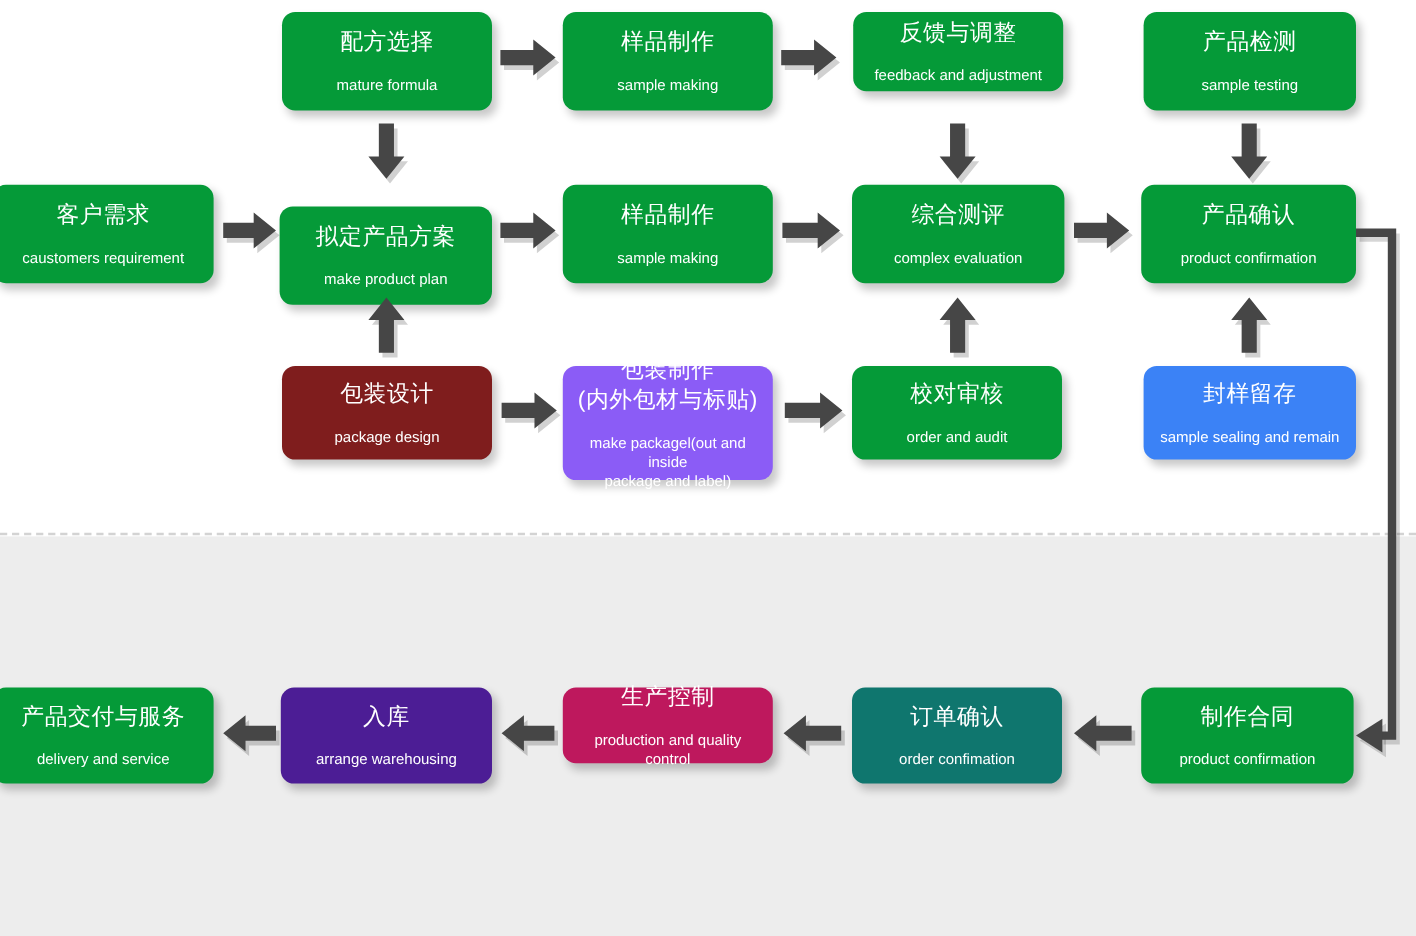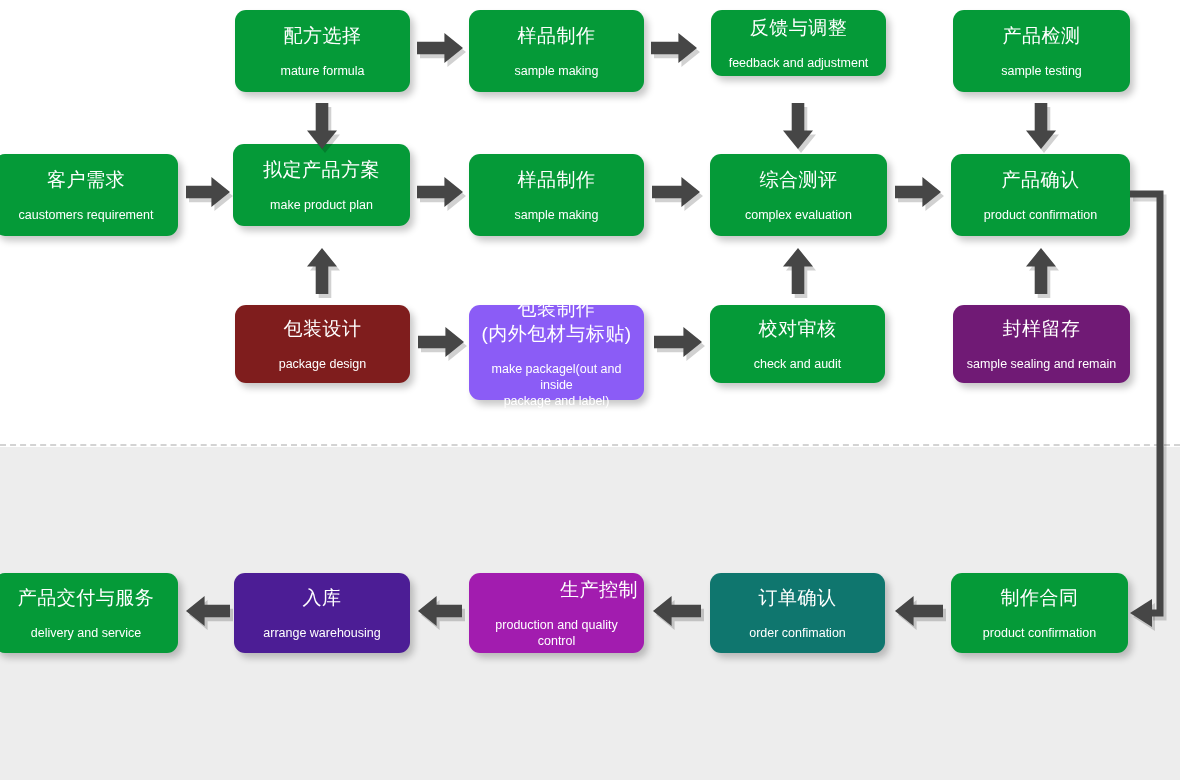--- a/index.html
+++ b/index.html
@@ -88,21 +88,21 @@
         <div class="en">feedback and adjustment</div>
       </div>
       <div class="node" style="left: 953px; top: 10px; width: 177px; height: 82px; background: rgb(5, 154, 56);">
         <div class="zh">产品检测</div>
         <div class="en">sample testing</div>
       </div>
       <div class="node" style="left: -6px; top: 154px; width: 184px; height: 82px; background: rgb(5, 154, 56);">
         <div class="zh">客户需求</div>
         <div class="en">caustomers requirement</div>
       </div>
-      <div class="node" style="left: 233px; top: 144px; width: 177px; height: 82px; background: rgb(5, 154, 56);">
+      <div class="node" style="left: 233px; top: 172px; width: 177px; height: 82px; background: rgb(5, 154, 56);">
         <div class="zh">拟定产品方案</div>
         <div class="en">make product plan</div>
       </div>
       <div class="node" style="left: 469px; top: 154px; width: 175px; height: 82px; background: rgb(5, 154, 56);">
         <div class="zh">样品制作</div>
         <div class="en">sample making</div>
       </div>
       <div class="node" style="left: 710px; top: 154px; width: 177px; height: 82px; background: rgb(5, 154, 56);">
         <div class="zh">综合测评</div>
         <div class="en">complex evaluation</div>
@@ -116,35 +116,35 @@
         <div class="en">package design</div>
       </div>
       <div class="node" style="left: 469px; top: 305px; width: 175px; height: 95px; background: #8b5cf6;">
         <div class="zh">包装制作
 (内外包材与标贴)</div>
         <div class="en">make packagel(out and inside
 package and label)</div>
       </div>
       <div class="node" style="left: 710px; top: 305px; width: 175px; height: 78px; background: rgb(5, 154, 56);">
         <div class="zh">校对审核</div>
-        <div class="en">check and audit</div>
-      </div>
-      <div class="node" style="left: 953px; top: 305px; width: 177px; height: 78px; background: #701a75;">
+        <div class="en">order and audit</div>
+      </div>
+      <div class="node" style="left: 953px; top: 305px; width: 177px; height: 78px; background: #3b82f6;">
         <div class="zh">封样留存</div>
         <div class="en">sample sealing and remain</div>
       </div>
       <div class="node" style="left: -6px; top: 573px; width: 184px; height: 80px; background: rgb(5, 154, 56);">
         <div class="zh">产品交付与服务</div>
         <div class="en">delivery and service</div>
       </div>
       <div class="node" style="left: 234px; top: 573px; width: 176px; height: 80px; background: #4c1d95;">
         <div class="zh">入库</div>
         <div class="en">arrange warehousing</div>
       </div>
-      <div class="node" style="left: 469px; top: 573px; width: 175px; height: 80px; background: #a21caf; align-items: flex-end;">
+      <div class="node" style="left: 469px; top: 573px; width: 175px; height: 63px; background: #be185d;">
         <div class="zh">生产控制</div>
         <div class="en">production and quality control</div>
       </div>
       <div class="node" style="left: 710px; top: 573px; width: 175px; height: 80px; background: #0f766e;">
         <div class="zh">订单确认</div>
         <div class="en">order confimation</div>
       </div>
       <div class="node" style="left: 951px; top: 573px; width: 177px; height: 80px; background: rgb(5, 154, 56);">
         <div class="zh">制作合同</div>
         <div class="en">product confirmation</div>

